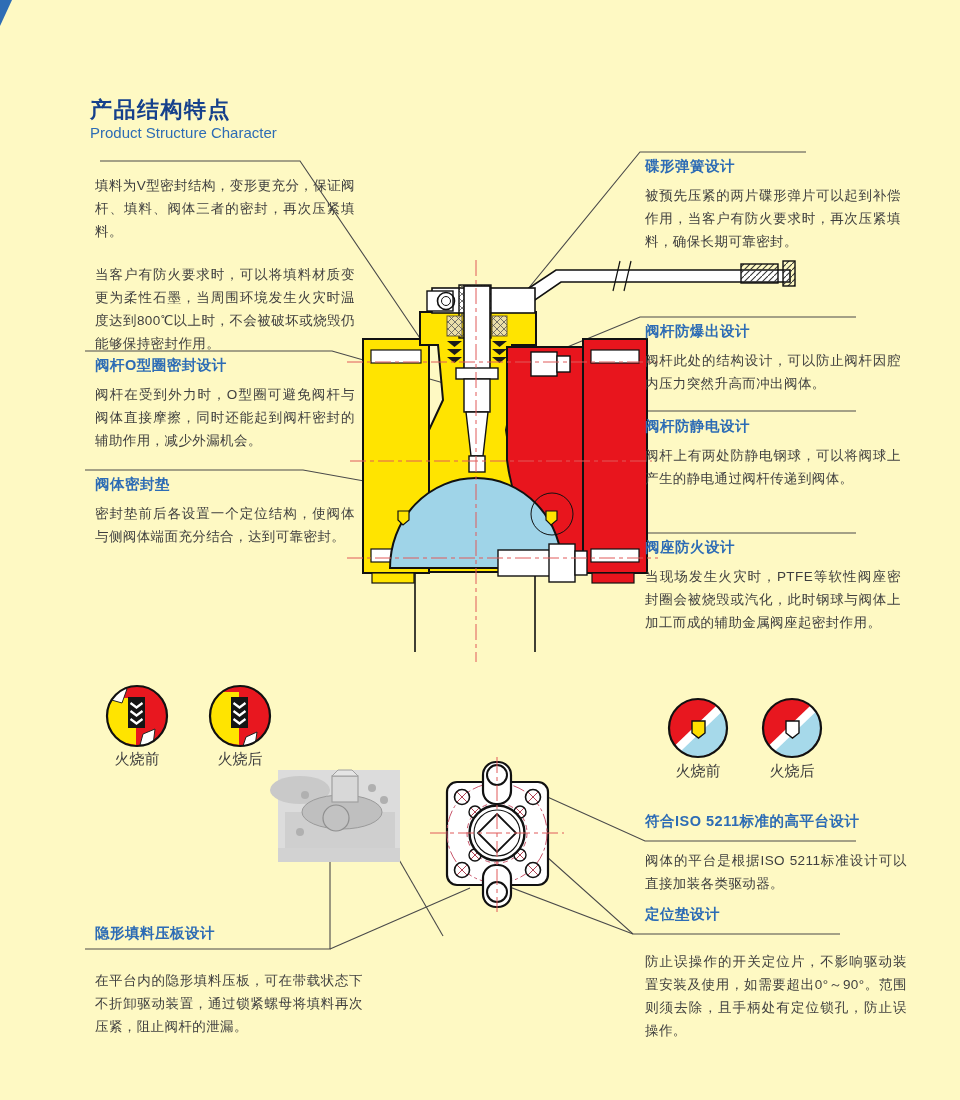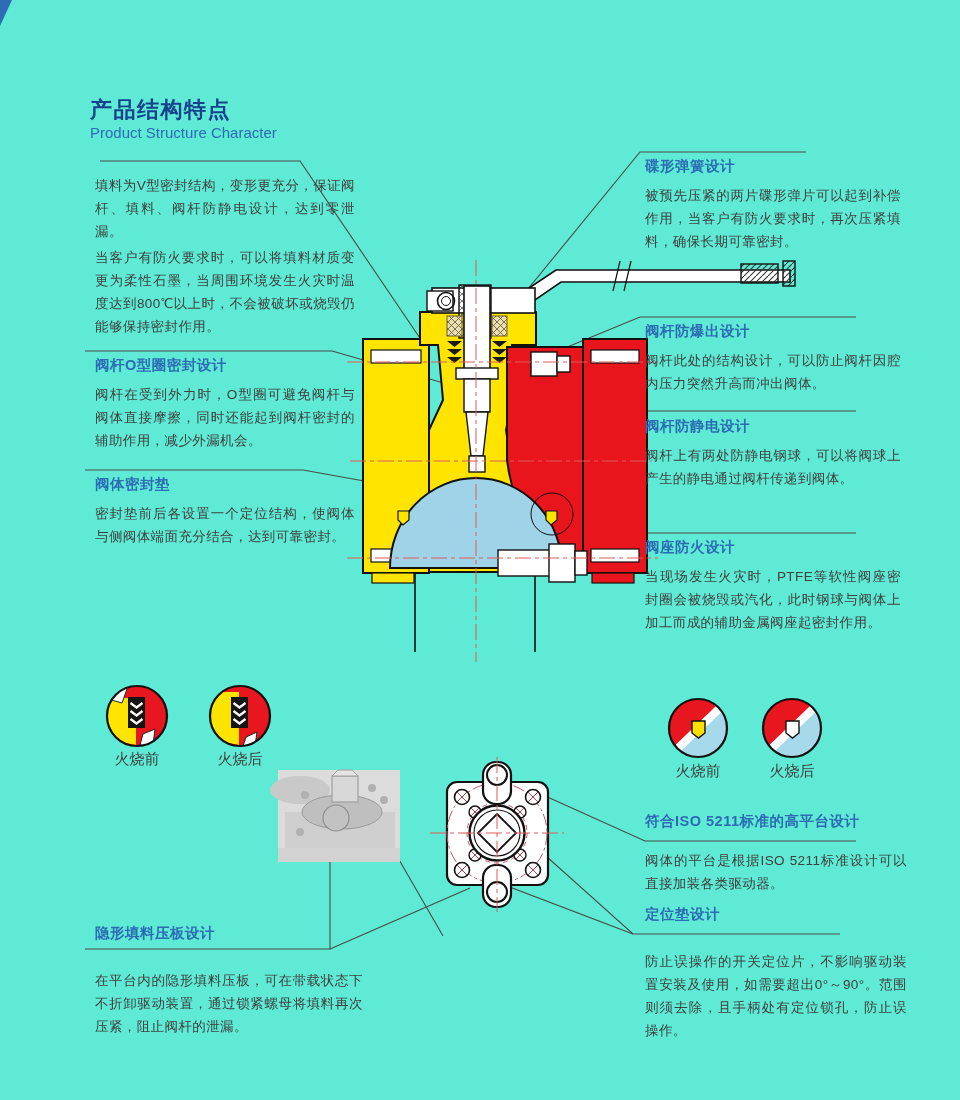--- a/index.html
+++ b/index.html
@@ -1,16 +1,16 @@
 <!DOCTYPE html>
 <html><head>
 <meta charset="utf-8">
 <style>
   html,body{margin:0;padding:0;background:#ffffff;}
-  .page{position:relative;width:960px;height:1100px;background:#5eead4;overflow:hidden;
+  .page{position:relative;width:960px;height:1100px;background:#fef9c3;overflow:hidden;
         font-family:"Liberation Sans",sans-serif;}
   .overlay{position:absolute;left:0;top:0;}
   .title{position:absolute;left:90px;top:95px;font-size:22px;font-weight:bold;
          color:#16418c;letter-spacing:1.5px;}
   .subtitle{position:absolute;left:90px;top:124px;font-size:15px;color:#2d6cb5;}
   .co{position:absolute;}
   .co h3{margin:0;font-size:14.5px;font-weight:bold;color:#2d6cb5;letter-spacing:.5px;}
   .co p{margin:8px 0 0 0;font-size:13.5px;line-height:23px;color:#3f3f3f;
         text-align:justify;letter-spacing:.4px;}
   .co p + p{margin-top:10px;}
@@ -245,22 +245,22 @@
       <line x1="497" y1="757" x2="497" y2="912"></line>
       <line x1="430" y1="833" x2="564" y2="833"></line>
     </g>
   </g>
 </svg>
 
 <div class="title">产品结构特点</div>
 <div class="subtitle">Product Structure Character</div>
 
 <section class="co" style="left:95px;top:166px;width:260px">
-  <p>填料为V型密封结构，变形更充分，保证阀杆、填料、阀杆防静电设计，达到零泄漏。</p>
-  <p style="margin-top:3px">当客户有防火要求时，可以将填料材质变更为柔性石墨，当周围环境发生火灾时温度达到800℃以上时，不会被破坏或烧毁仍能够保持密封作用。</p>
+  <p>填料为V型密封结构，变形更充分，保证阀杆、填料、阀体三者的密封，再次压紧填料。</p>
+  <p style="margin-top:20px">当客户有防火要求时，可以将填料材质变更为柔性石墨，当周围环境发生火灾时温度达到800℃以上时，不会被破坏或烧毁仍能够保持密封作用。</p>
 </section>
 
 <section class="co" style="left:95px;top:356px;width:260px">
   <h3>阀杆O型圈密封设计</h3>
   <p>阀杆在受到外力时，O型圈可避免阀杆与阀体直接摩擦，同时还能起到阀杆密封的辅助作用，减少外漏机会。</p>
 </section>
 
 <section class="co" style="left:95px;top:475px;width:260px">
   <h3>阀体密封垫</h3>
   <p>密封垫前后各设置一个定位结构，使阀体与侧阀体端面充分结合，达到可靠密封。</p>

